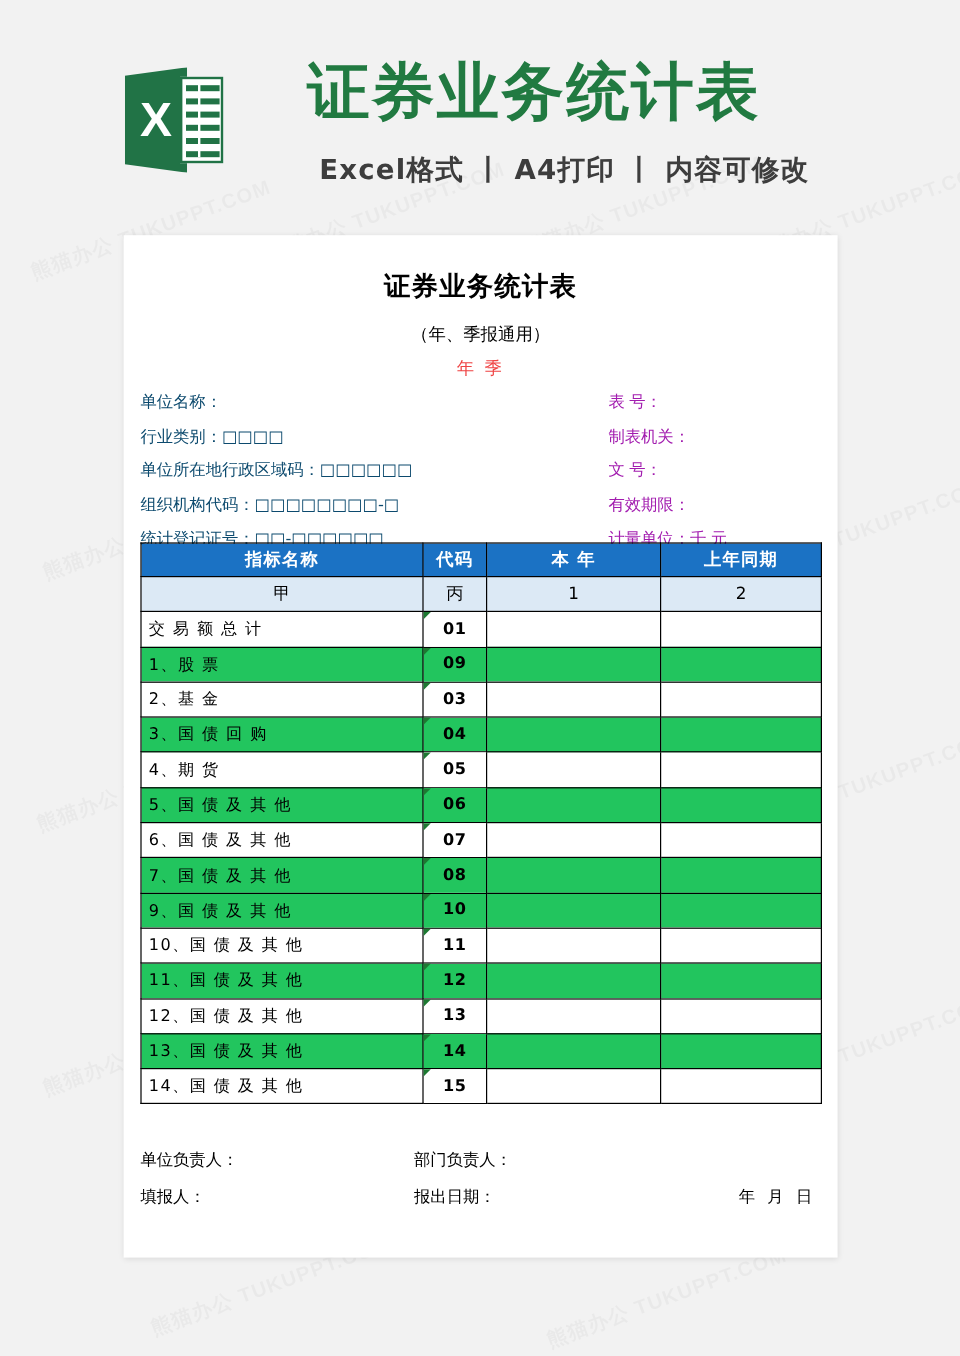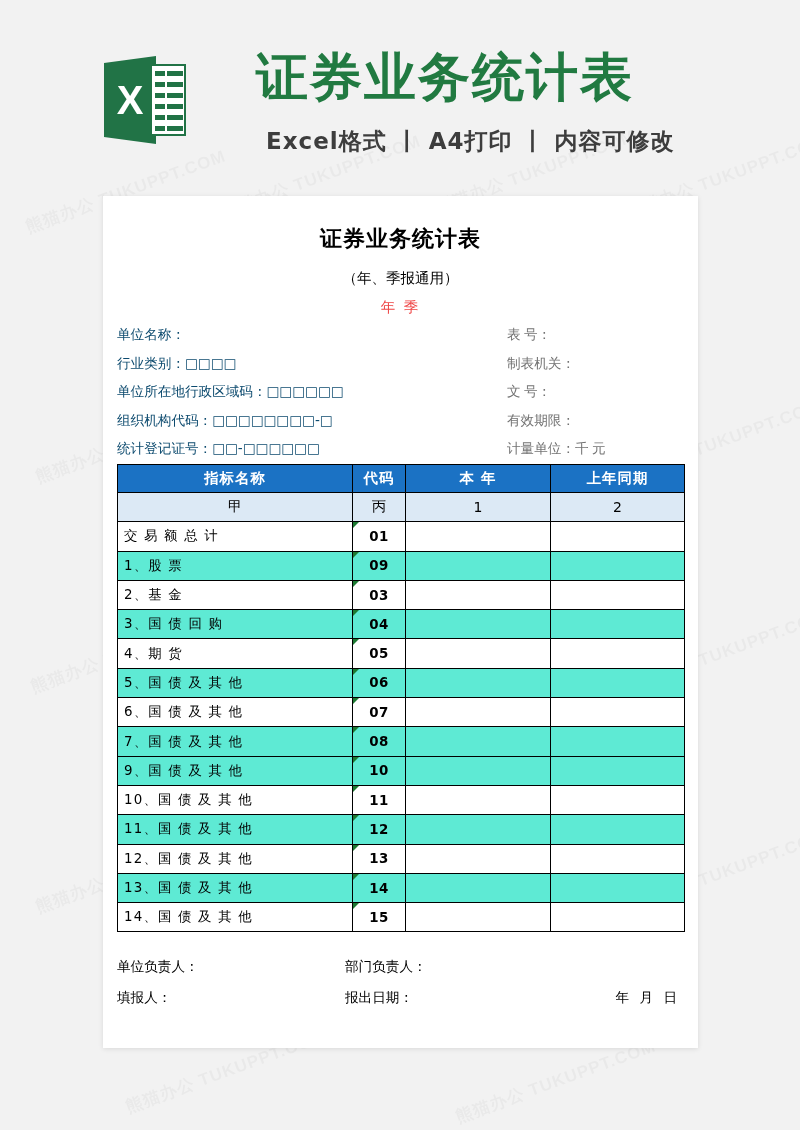--- a/index.html
+++ b/index.html
@@ -181,30 +181,30 @@
     font-size: 13.6px;
     color: #0c4a6e;
     white-space: nowrap;
     font-family: "DejaVu Sans", sans-serif;
   }
   .meta-right {
     position: absolute;
     left: 390px;
     top: 0;
     font-size: 13.6px;
-    color: #737373;
+    color: #a21caf;
     white-space: nowrap;
-    font-family: Liberation Serif, serif;
+    font-family: Liberation Sans, sans-serif;
   }
 
   
   .tbl-wrap {
     position: absolute;
     left: 14px;
-    top: 268px;
+    top: 256px;
     width: 567px;
   }
   table.stat {
     width: 567px;
     border-collapse: collapse;
     table-layout: fixed;
     font-family: "DejaVu Sans", sans-serif;
   }
   table.stat col.c-name { width: 235px; }
   table.stat col.c-code { width: 53px; }
@@ -242,21 +242,21 @@
     letter-spacing: 0.5px;
     font-weight: bold;
   }
   td.code-cell .tri {
     position: absolute;
     left: 0; top: 0;
     width: 0; height: 0;
     border-left: 6px solid #1d7a32;
     border-bottom: 6px solid transparent;
   }
-  tr.alt td { background: #5eead4; }
+  tr.alt td { background: #22c55e; }
   tr.plain td { background: #ffffff; }
 
   
   .foot {
     position: absolute;
     left: 14px;
     top: 762px;
     width: 567px;
   }
   .foot-row {

